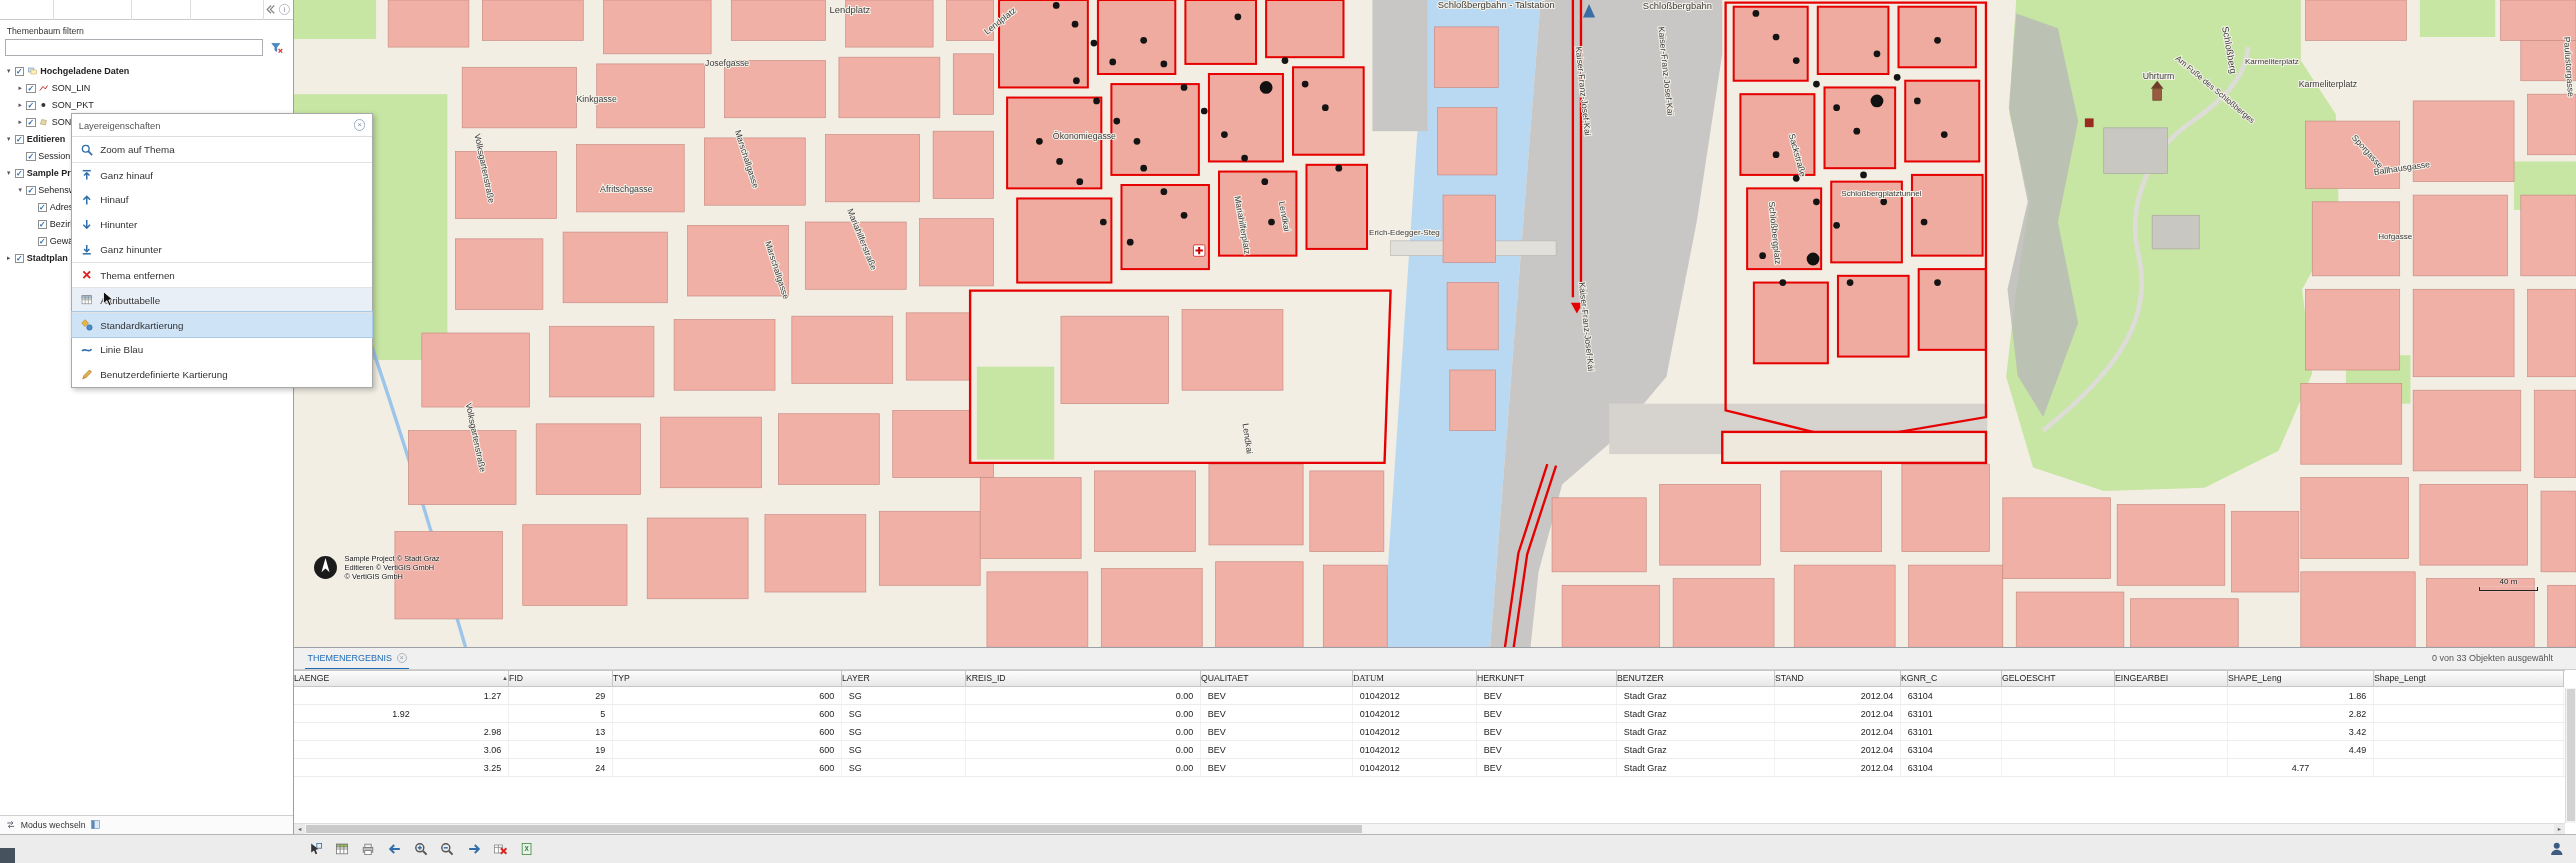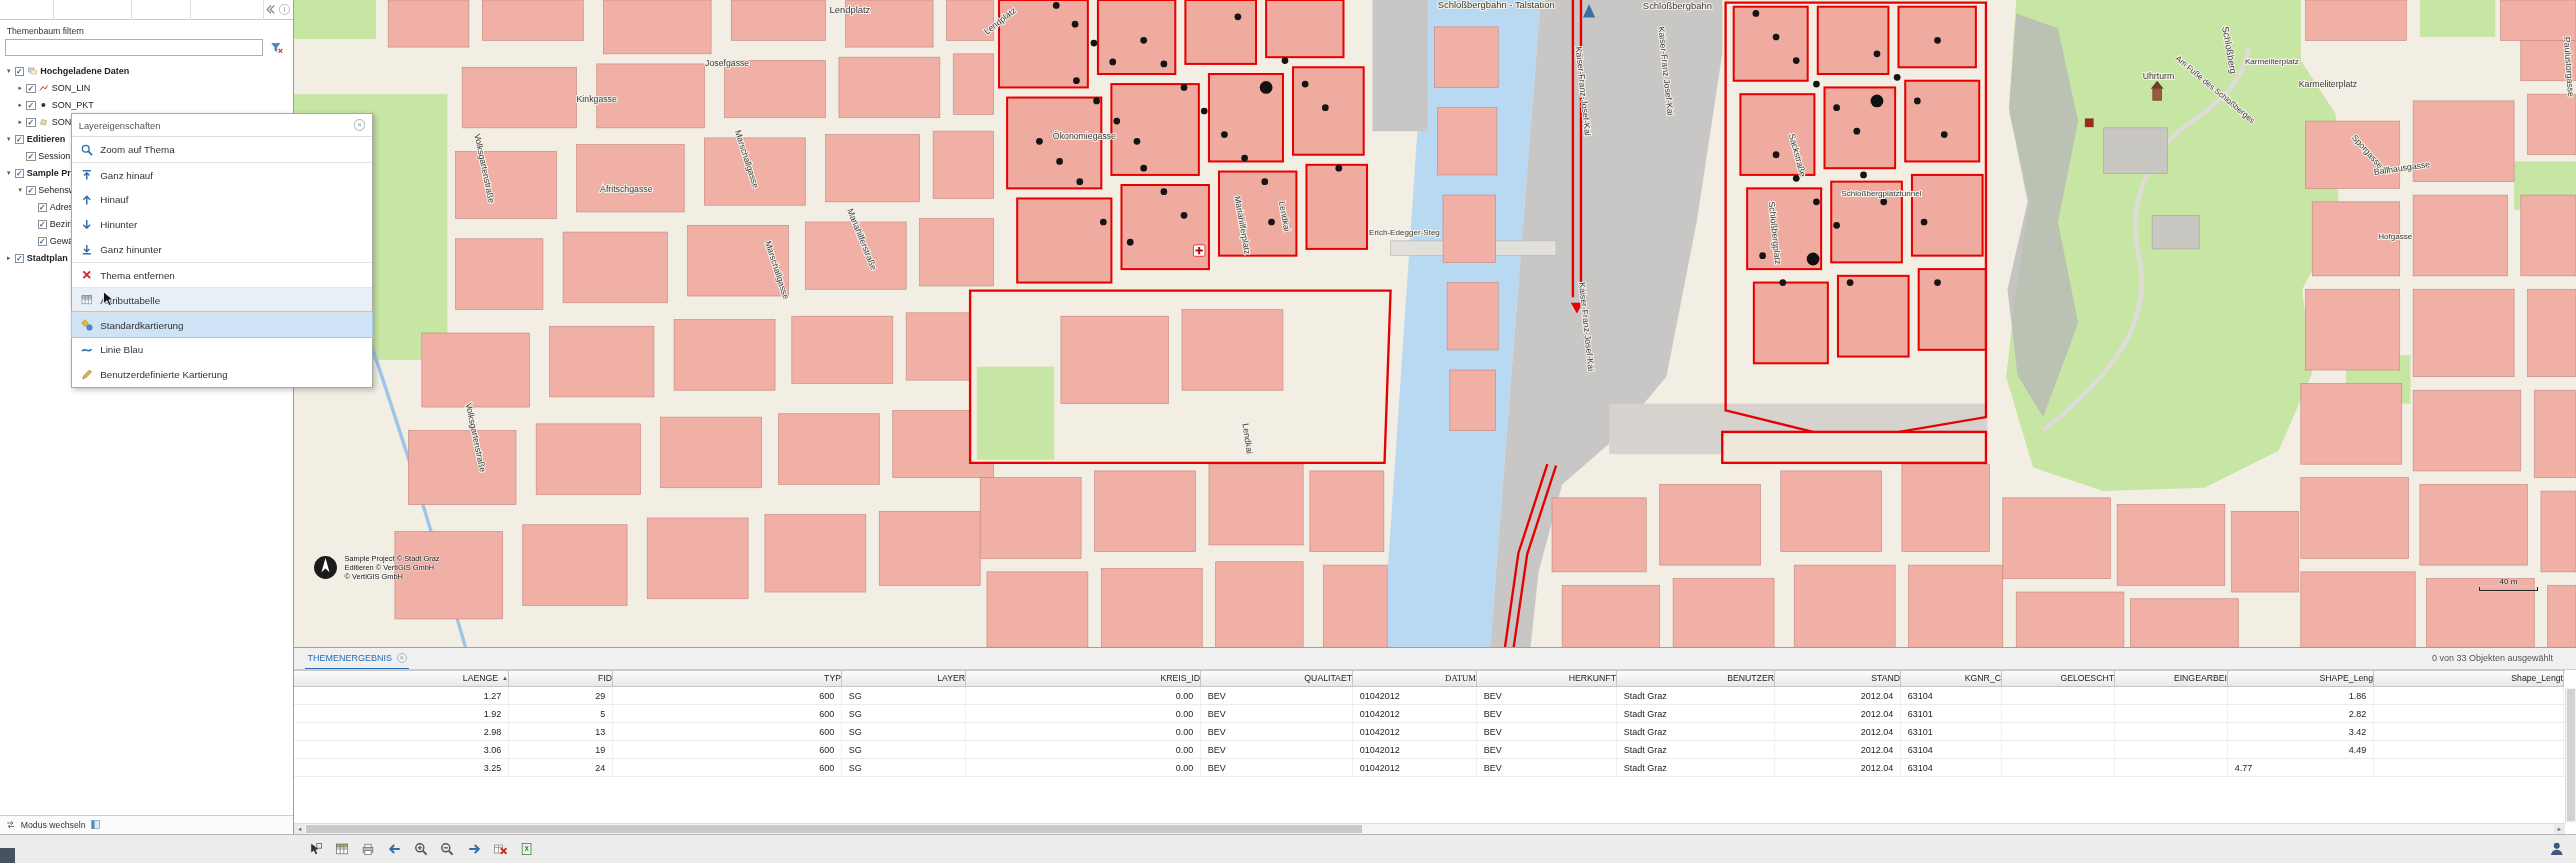--- a/index.html
+++ b/index.html
@@ -80,21 +80,21 @@
   .rtabbar{height:21.5px;background:#f0f0f0;border-bottom:0.7px solid #d0d0d0;display:flex;
     align-items:center}
   .rtab{display:flex;align-items:center;gap:4.7px;margin-left:10.8px;height:21.5px;padding:0 2.7px;
     border-bottom:1.3px solid #1f6bb5}
   .rtab .lbl{color:#1f6bb5;font-size:9px}
   .rclose{width:10px;height:10px;border:0.7px solid #aab6c0;border-radius:50%;color:#8a99a6;
     font-size:7.4px;line-height:8.7px;text-align:center}
   .selstatus{margin-left:auto;margin-right:23px;font-size:9px;color:#555}
   .listtitle{height:17.5px;line-height:17.5px;padding-left:9.4px;font-size:9.4px;color:#222}
   .grid-head{display:flex;width:2271px;height:17.5px;border-top:0.7px solid #c6c6c6}
-  .hcell{display:flex;align-items:center;justify-content:flex-end;gap:4px;font-size:8.7px;color:#222;
+  .hcell{display:flex;align-items:center;justify-content:space-between;gap:4px;font-size:8.7px;color:#222;
     background:linear-gradient(#fdfdfd,#e7e7e7);border-right:0.7px solid #c6c6c6;
     border-bottom:0.7px solid #c6c6c6;overflow:hidden;white-space:nowrap;flex:0 0 auto}
   .sort{font-size:6px;color:#555}
   .trowg{display:flex;height:18px;border-bottom:0.7px solid #ececec;width:2271px}
   .cell{padding:0 6.7px;font-size:9px;line-height:18px;color:#222;border-right:0.7px solid #f1f1f1;
     overflow:hidden;white-space:nowrap;flex:0 0 auto}
   .hscroll{position:absolute;left:0;bottom:0;width:2271px;height:11.4px;background:#f4f4f4;
     border-top:0.7px solid #ddd}
   .sarr{position:absolute;top:0;width:11.4px;height:10.8px;font-size:5.4px;color:#666;text-align:center;
     line-height:10.8px;background:#eaeaea}
@@ -648,21 +648,21 @@
           <div class="cell" style="width: 140px; text-align: left;">BEV</div>
           <div class="cell" style="width: 158px; text-align: left;">Stadt Graz</div>
           <div class="cell" style="width: 126px; text-align: right;">2012.04</div>
           <div class="cell" style="width: 101px; text-align: left;">63104</div>
           <div class="cell" style="width: 113px; text-align: left;"></div>
           <div class="cell" style="width: 113px; text-align: left;"></div>
           <div class="cell" style="width: 146px; text-align: right;">1.86</div>
           <div class="cell" style="width: 190px; text-align: right;"></div>
         </div>
         <div class="trowg">
-          <div class="cell" style="width: 215px; text-align: right;">1.92</div>
+          <div class="cell" style="width: 215px; text-align: center;">1.92</div>
           <div class="cell" style="width: 104px; text-align: right;">5</div>
           <div class="cell" style="width: 229px; text-align: right;">600</div>
           <div class="cell" style="width: 124px; text-align: left;">SG</div>
           <div class="cell" style="width: 235px; text-align: right;">0.00</div>
           <div class="cell" style="width: 152px; text-align: left;">BEV</div>
           <div class="cell" style="width: 124px; text-align: left;">01042012</div>
           <div class="cell" style="width: 140px; text-align: left;">BEV</div>
           <div class="cell" style="width: 158px; text-align: left;">Stadt Graz</div>
           <div class="cell" style="width: 126px; text-align: right;">2012.04</div>
           <div class="cell" style="width: 101px; text-align: left;">63101</div>
@@ -712,21 +712,21 @@
           <div class="cell" style="width: 124px; text-align: left;">SG</div>
           <div class="cell" style="width: 235px; text-align: right;">0.00</div>
           <div class="cell" style="width: 152px; text-align: left;">BEV</div>
           <div class="cell" style="width: 124px; text-align: left;">01042012</div>
           <div class="cell" style="width: 140px; text-align: left;">BEV</div>
           <div class="cell" style="width: 158px; text-align: left;">Stadt Graz</div>
           <div class="cell" style="width: 126px; text-align: right;">2012.04</div>
           <div class="cell" style="width: 101px; text-align: left;">63104</div>
           <div class="cell" style="width: 113px; text-align: left;"></div>
           <div class="cell" style="width: 113px; text-align: left;"></div>
-          <div class="cell" style="width: 146px; text-align: left;">4.77</div>
+          <div class="cell" style="width: 146px; text-align: center;">4.77</div>
           <div class="cell" style="width: 190px; text-align: right;"></div>
         </div>
       </div>
     <div class="hscroll">
       <span class="sarr l">◄</span>
       <div class="hthumb"></div>
       <span class="sarr r">►</span>
     </div>
     <div class="vscroll">
       <div class="vthumb"></div>

